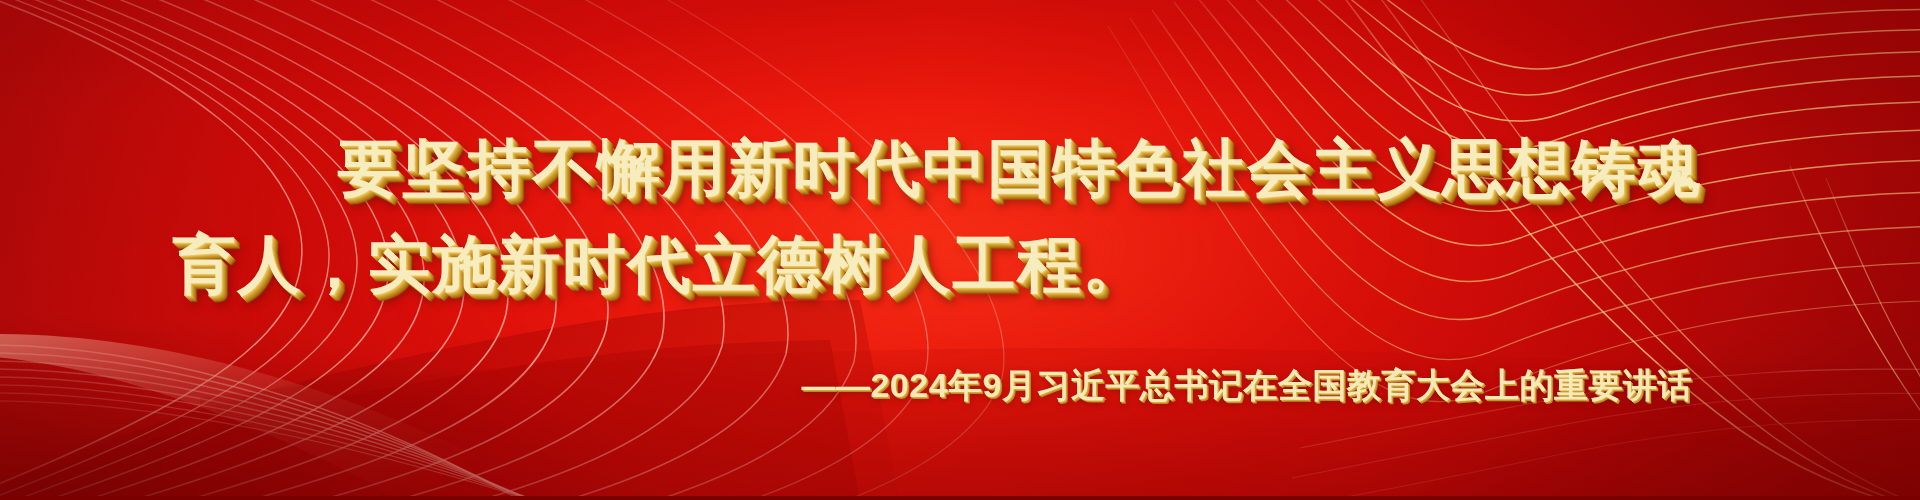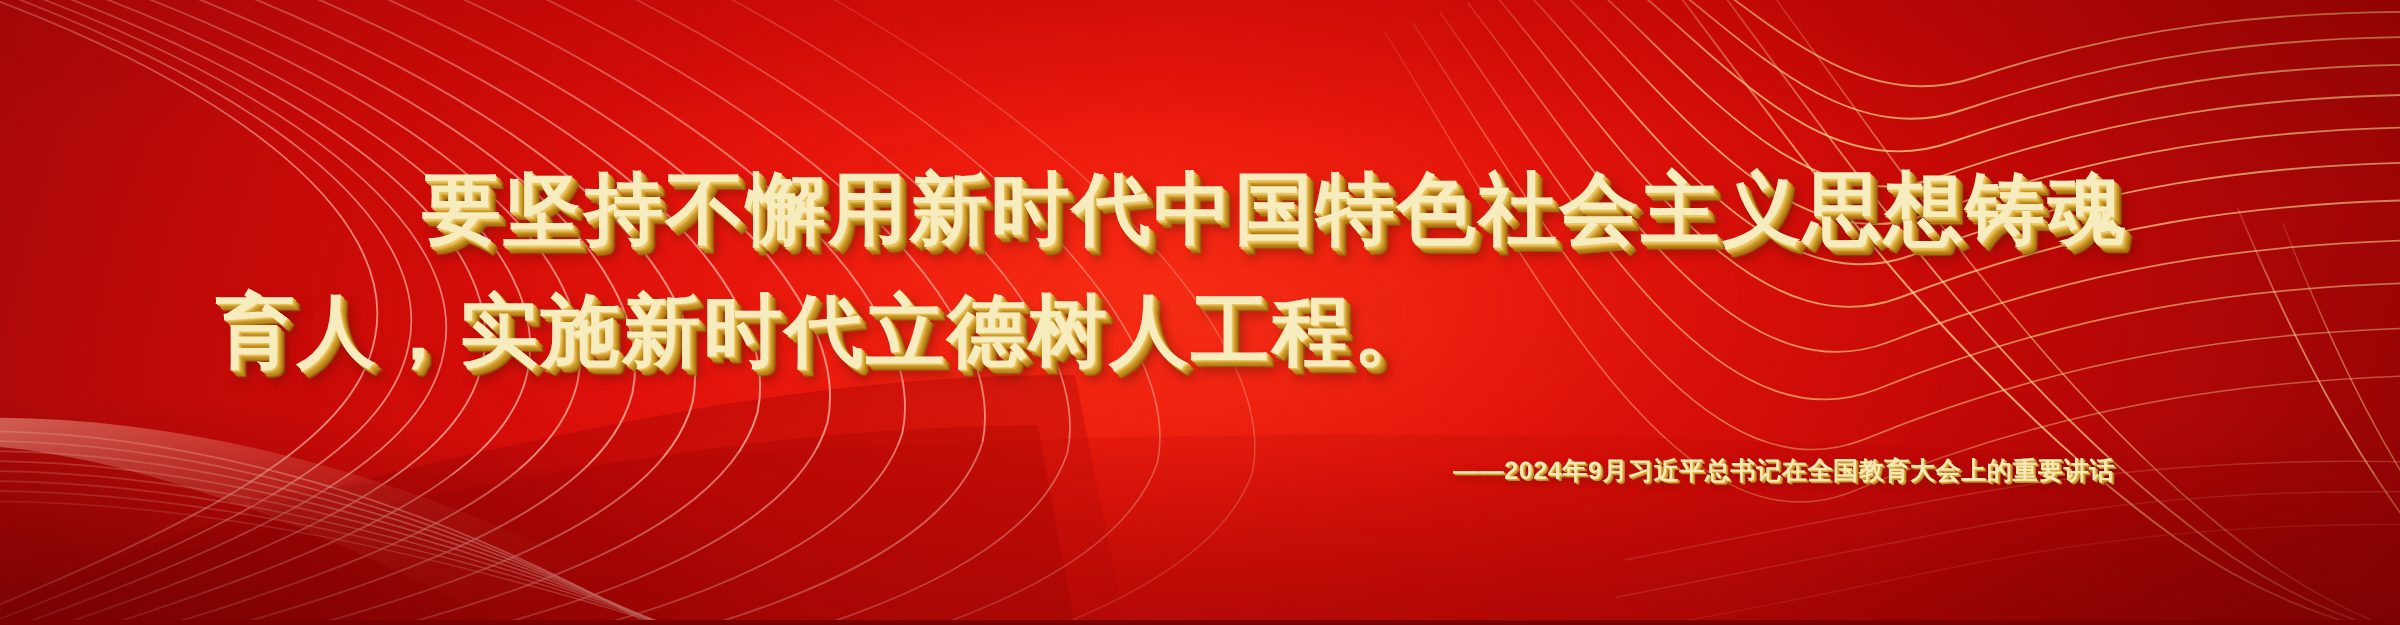--- a/index.html
+++ b/index.html
@@ -102,21 +102,21 @@
     left: 0;
     right: 0;
     top: 363px;
     text-align: right;
     padding-right: 228px;
     box-sizing: border-box;
   }
   .attribution span {
     font-family: "Liberation Sans", "DejaVu Sans", sans-serif;
     font-weight: bold;
-    font-size: 20px;
+    font-size: 34px;
     letter-spacing: 0.5px;
     color: #f6e9b8;
     text-shadow:
       1px 1px 0 #d9a936,
       2px 2px 0 #bd8a1e,
       2px 3px 6px rgba(90,15,0,0.55);
     white-space: nowrap;
   }
 </style>
 </head>

